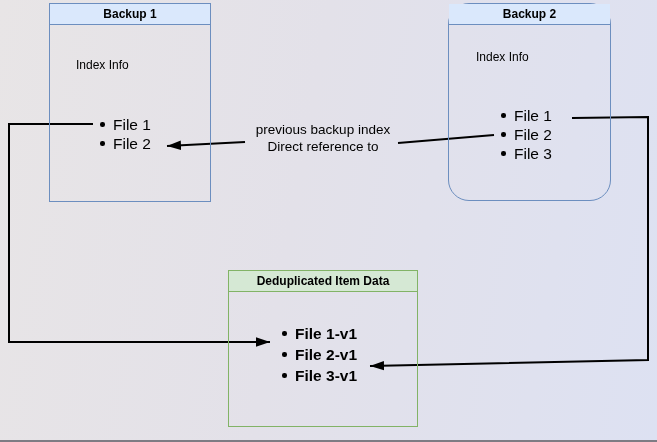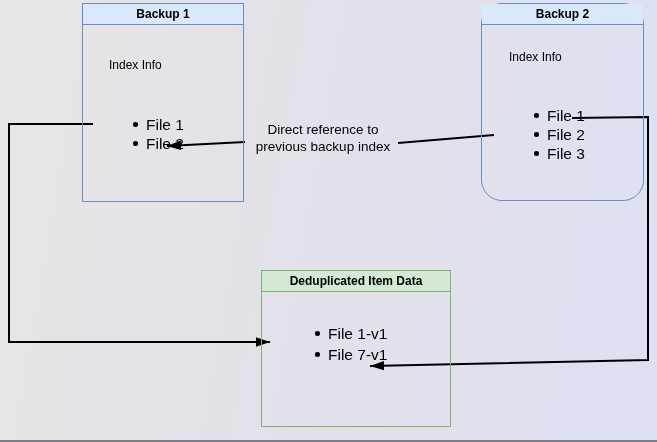--- a/index.html
+++ b/index.html
@@ -19,21 +19,20 @@
     position: absolute; left: 0; bottom: 0; width: 657px; height: 2px;
     background: #7e7c84; z-index: 5;
   }
   svg.wires { position: absolute; left: 0; top: 0; z-index: 2; }
 
   .node {
     position: absolute;
     border: 1px solid;
     background: transparent;
     z-index: 3;
-    margin-left: 33px;
   }
   .node .hdr {
     height: 20px;
     display: flex; align-items: center; justify-content: center;
     font-size: 12px; font-weight: bold;
     border-bottom: 1px solid;
   }
   .node.blue { border-color: #6c8ebf; }
   .node.blue .hdr { background: #dae8fc; border-color: #6c8ebf; }
   .node.green { border-color: #82b366; }
@@ -55,21 +54,21 @@
   }
   ul.flist li::before {
     content: ""; position: absolute; left: 4px; top: 50%;
     width: 4.5px; height: 4.5px; margin-top: -2.25px;
     border-radius: 50%; background: #000;
   }
   #backup1 ul.flist { left: 46px; top: 111px; }
   #backup1 ul.flist li { height: 19px; }
   #backup2 ul.flist { left: 48px; top: 102px; }
   #backup2 ul.flist li { height: 19px; }
-  #dedup ul.flist { left: 49px; top: 52px; }
+  #dedup ul.flist { left: 49px; top: 52px; font-weight: bold; }
   #dedup ul.flist li { height: 21px; }
 
   .edge-label {
     position: absolute; left: 238px; top: 121px; width: 170px;
     text-align: center; font-size: 13.5px; line-height: 17px;
     z-index: 4; white-space: nowrap;
   }
 </style>
 </head>
 <body>
@@ -114,23 +113,24 @@
       <li>File 3</li>
     </ul>
   </div>
 
   <div id="dedup" class="node green">
     <div class="hdr">
       <span>Deduplicated Item Data</span>
     </div>
     <ul class="flist">
       <li>File 1-v1</li>
-      <li>File 7-v1</li>
+      <li>File 2-v1</li>
+      <li>File 3-v1</li>
     </ul>
   </div>
 
   <div class="edge-label">
+    <div>previous backup index</div>
     <div>Direct reference to</div>
-    <div>previous backup index</div>
   </div>
 
   <div class="bottom-edge"></div>
 </div>
 
 </body></html>

